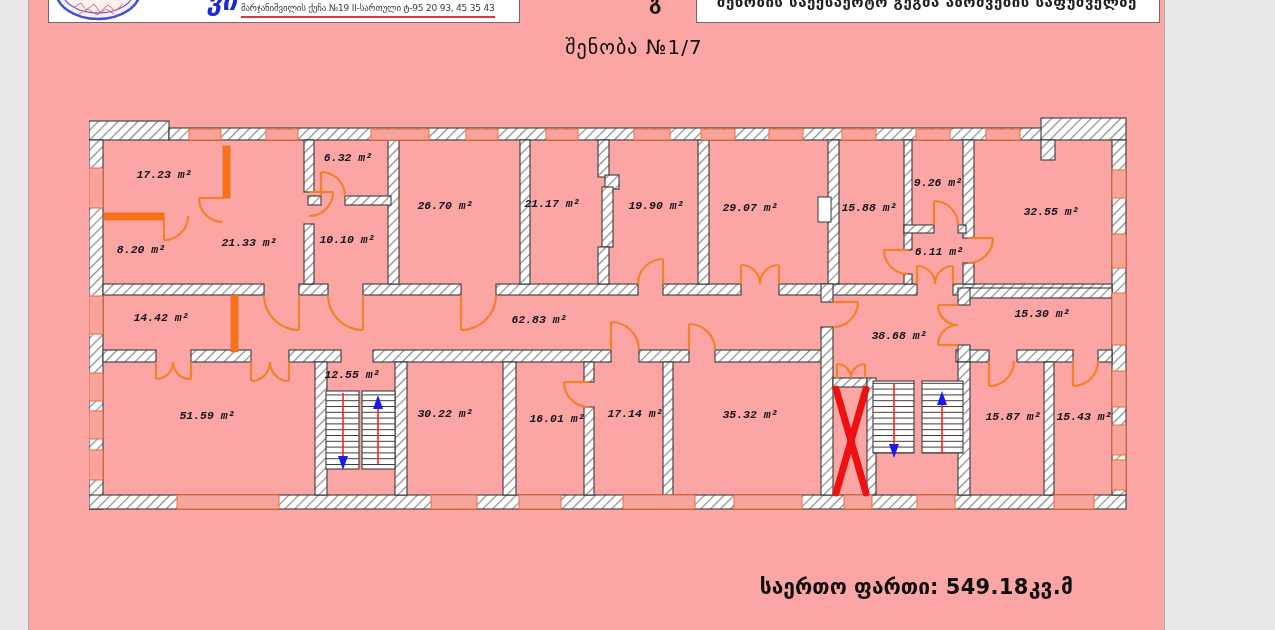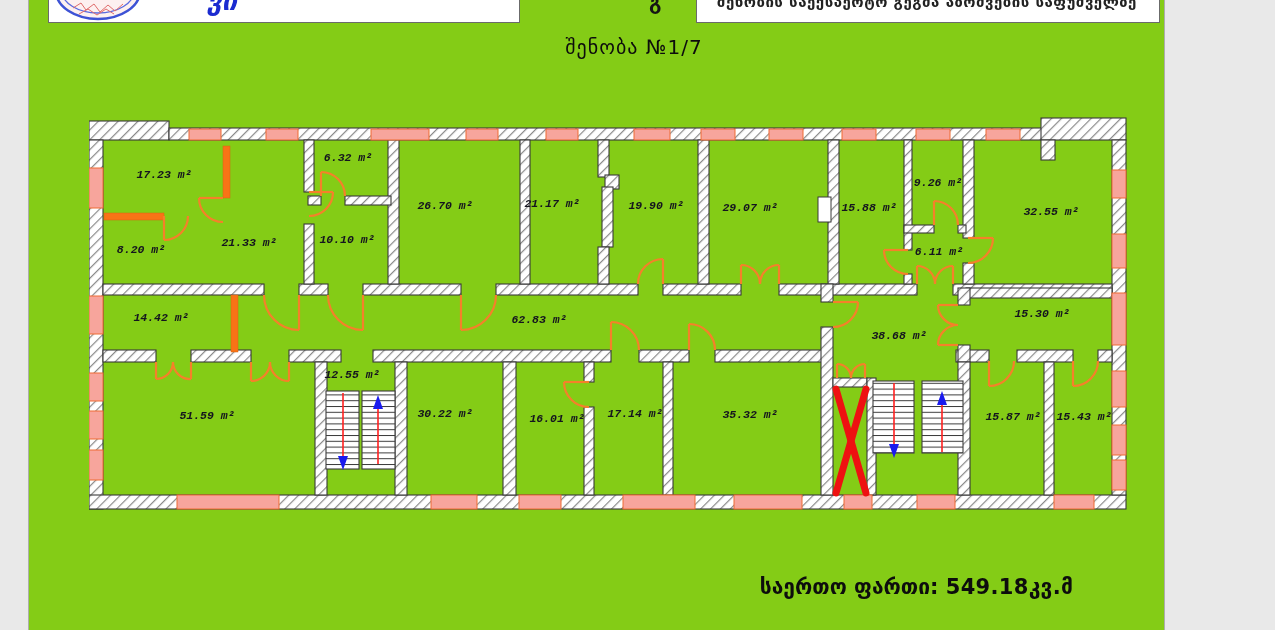--- a/index.html
+++ b/index.html
@@ -1,18 +1,18 @@
 <!DOCTYPE html>
 <html><head>
 <meta charset="utf-8">
 <style>
   html,body{margin:0;padding:0;}
   body{width:1275px;height:630px;background:#e9e9e9;position:relative;overflow:hidden;
        font-family:"DejaVu Sans",sans-serif;}
-  .page{position:absolute;left:28px;top:0;width:1135px;height:630px;background:#84cc16;
+  .page{position:absolute;left:28px;top:0;width:1135px;height:630px;background:#fca5a5;
         border-left:1px solid #adadad;border-right:1px solid #adadad;overflow:hidden;}
   .hcell{position:absolute;top:-3px;height:25px;border:1px solid #6b6b6b;border-top:none;background:#fff;}
   .cell1{left:19px;width:470px;}
   .cell2{left:667px;width:462px;}
   .stamp{position:absolute;left:24px;top:0px;}
   .sig{position:absolute;left:178px;top:-13px;color:#1b2bd0;font-size:27px;font-weight:bold;
        font-style:italic;line-height:1;}
   .addr{position:absolute;left:212px;top:2px;font-size:9px;color:#3a3a3a;letter-spacing:-0.2px;
         border-bottom:2px solid #e03a3a;padding-bottom:2px;line-height:12px;}
   .mark{position:absolute;left:620px;top:-8px;font-size:20px;font-weight:bold;color:#151515;line-height:1;}
@@ -34,20 +34,21 @@
   <div class="hcell cell2"></div>
 
   <svg class="stamp" width="92" height="22" viewBox="0 0 92 22">
     <ellipse cx="45" cy="-9" rx="42" ry="28" fill="#fdf0f0" stroke="#3d52d5" stroke-width="2.5"></ellipse>
     <ellipse cx="45" cy="-9" rx="36" ry="22" fill="none" stroke="#5b6be0" stroke-width="1.3"></ellipse>
     <path d="M20 8 L28 3 L33 10 L41 4 L47 12 L55 5 L62 11 L70 4" fill="none" stroke="#e06c6c" stroke-width="1"></path>
     <path d="M26 14 L35 9 L44 15 L53 9 L61 14" fill="none" stroke="#e06c6c" stroke-width="1"></path>
   </svg>
 
   <div class="sig">ვი</div>
+  <div class="addr">მარჯანიშვილის ქუჩა №19 II-სართული ტ-95 20 93, 45 35 43</div>
   <div class="mark">გ</div>
   <div class="doctitle">შენობის საექსპერტო გეგმა აზომვების საფუძველზე</div>
 
   <div class="title">შენობა №1/7</div>
 
   <svg id="plan" width="1040" height="396" viewBox="88 116 1040 396">
       <defs>
         <pattern id="hatch" width="7" height="7" patternUnits="userSpaceOnUse" patternTransform="rotate(45)">
           <rect width="7" height="7" fill="#ffffff"></rect>
           <line x1="0" y1="0" x2="0" y2="7" stroke="#8a8a8a" stroke-width="2.4"></line>

